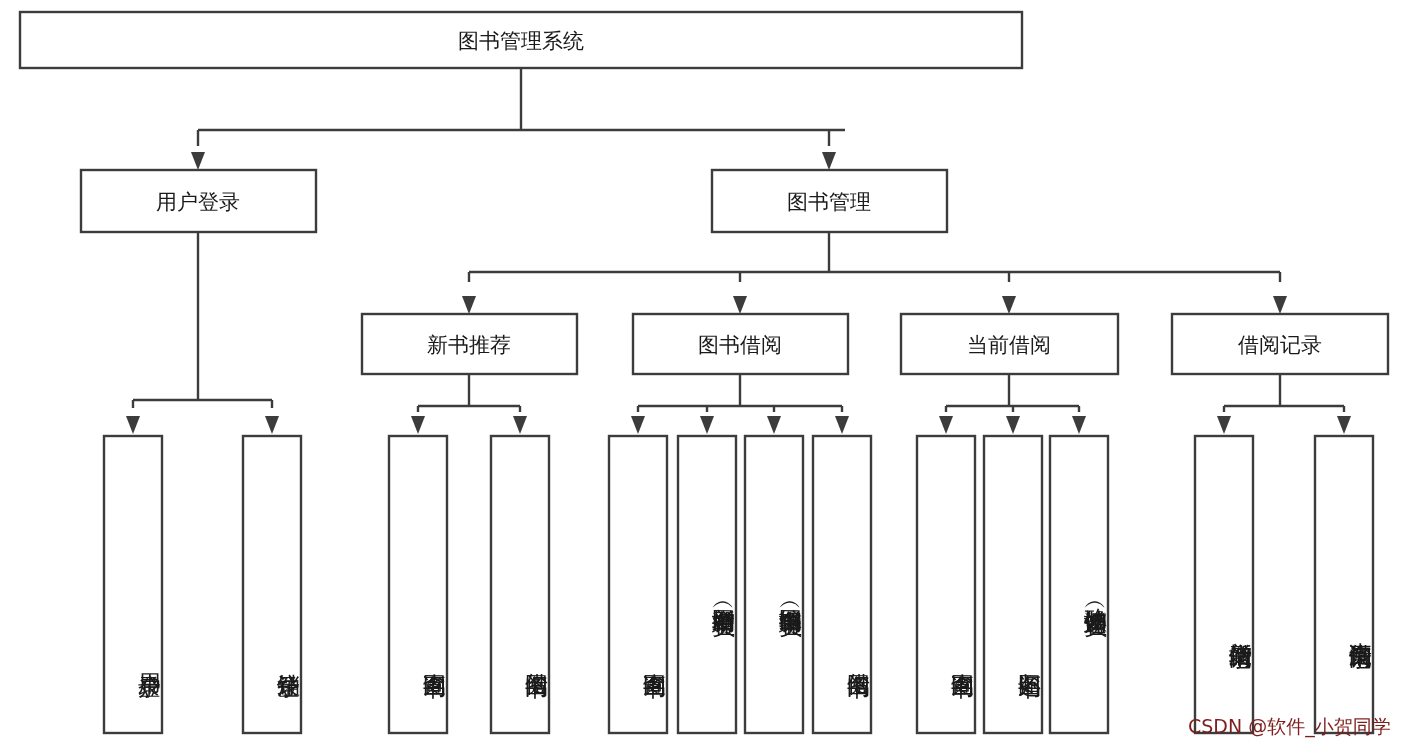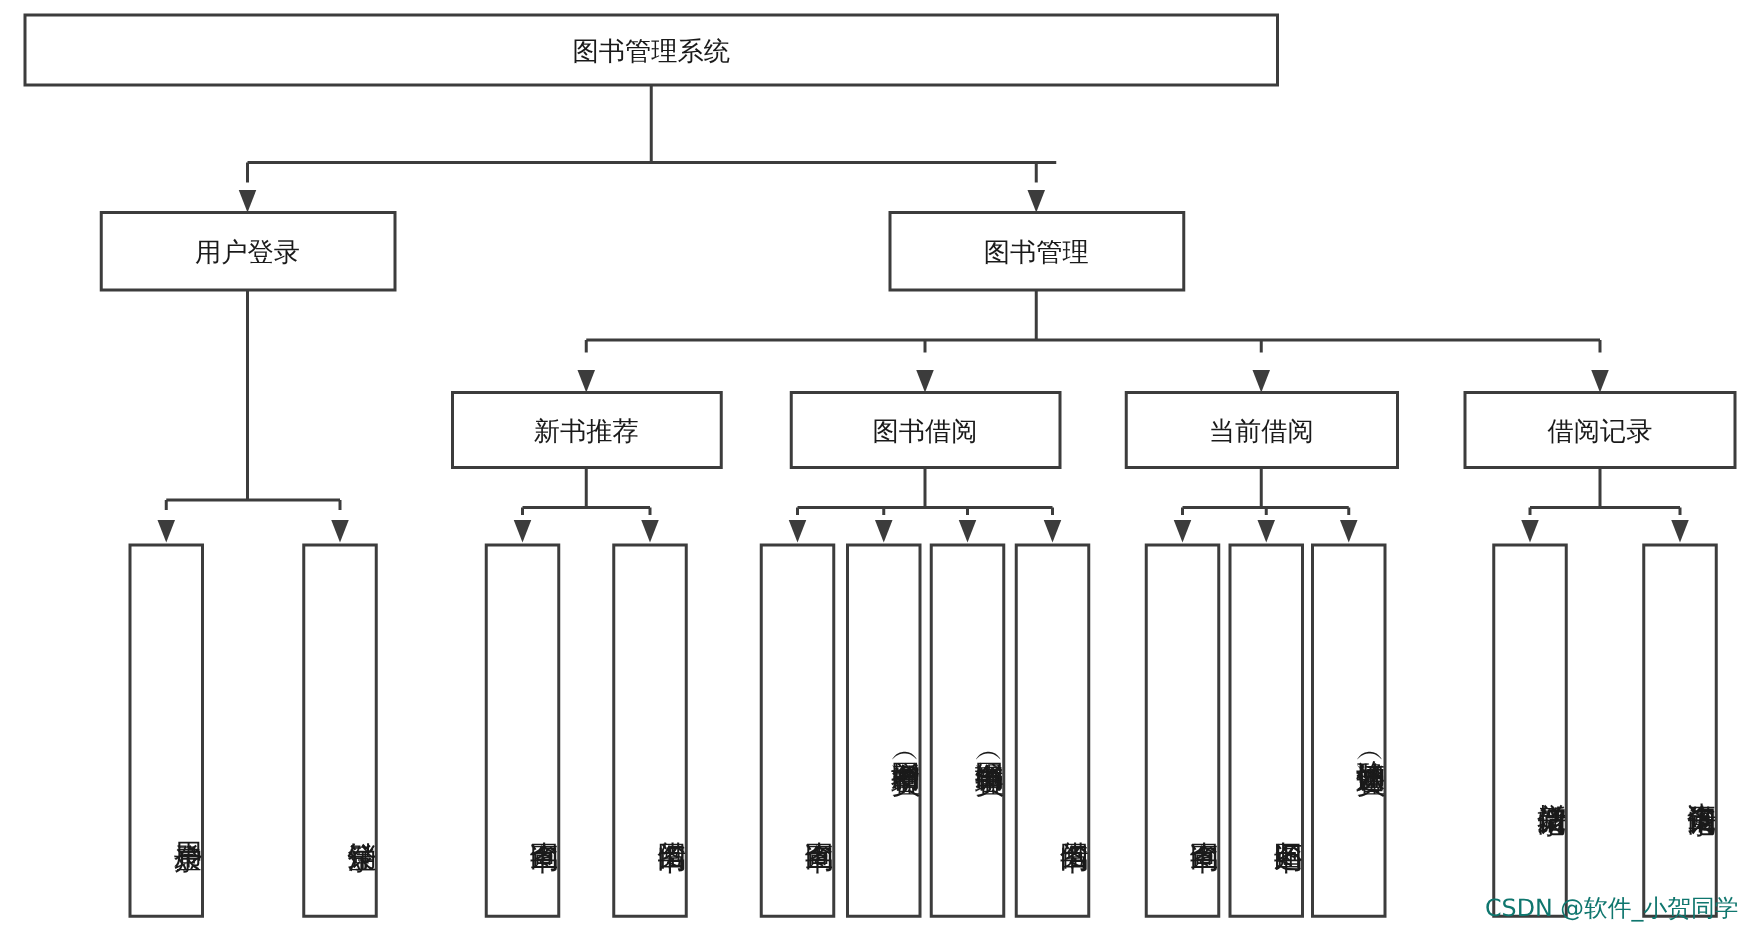--- a/index.html
+++ b/index.html
@@ -62,21 +62,21 @@
     display: flex;
     align-items: flex-start;
     justify-content: center;
     white-space: nowrap;
     pointer-events: none;
   }
   .watermark {
     position: absolute;
     font-family: "DejaVu Sans", "Liberation Sans", sans-serif;
     font-size: 19px;
-    color: #0f766e;
+    color: #7f1d1d;
     white-space: nowrap;
   }
 </style>
 </head>
 <body>
 
 <div id="diagram-root">
 
   <svg id="tree-svg" viewBox="0 0 1405 747">
     <defs>

